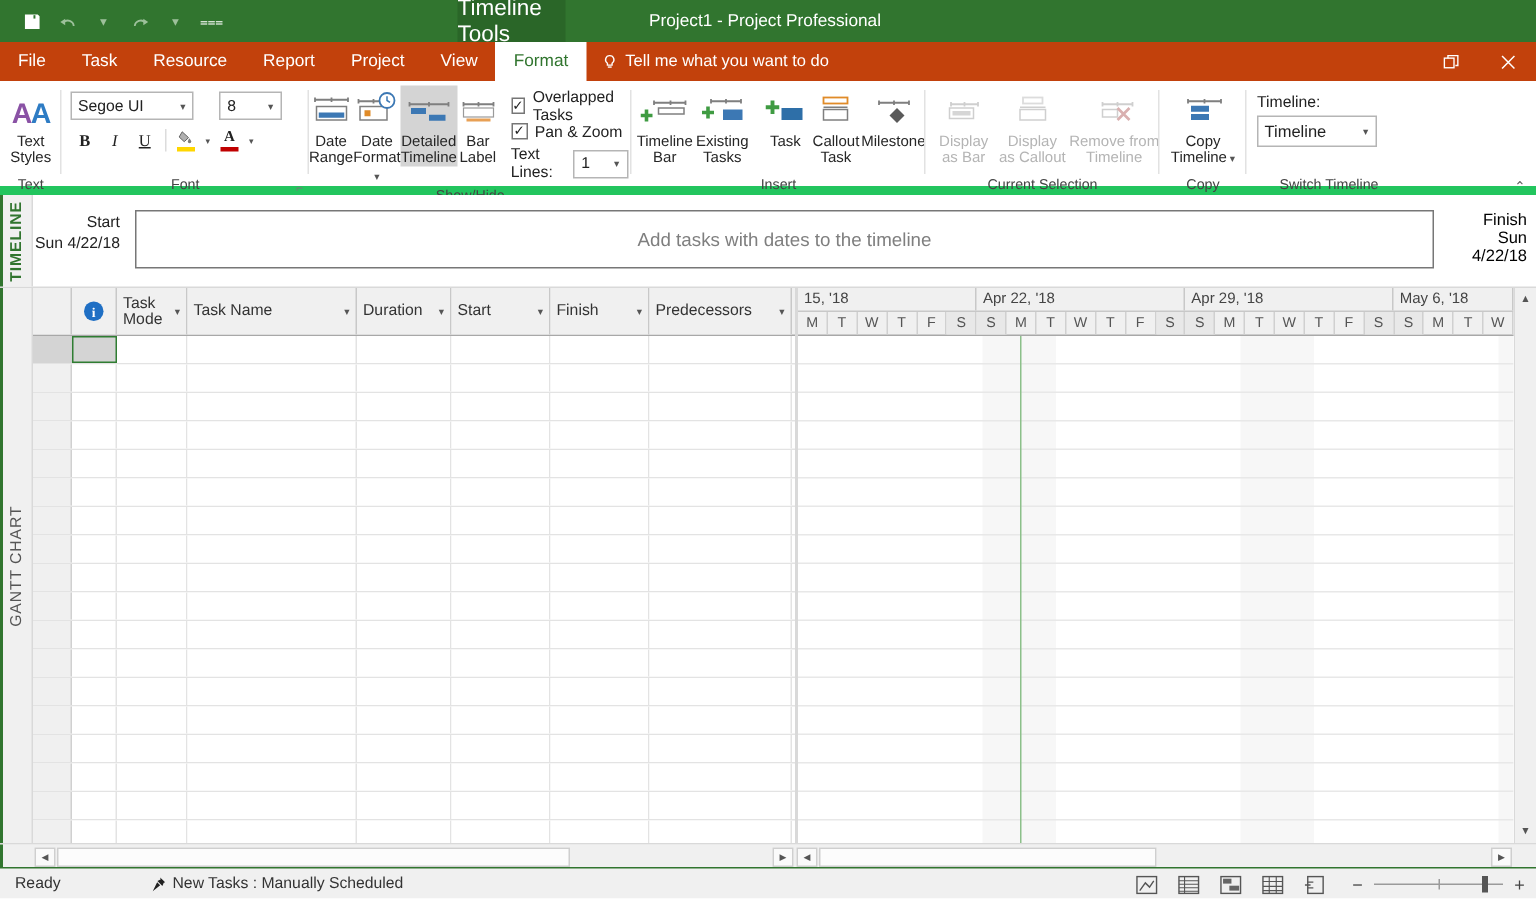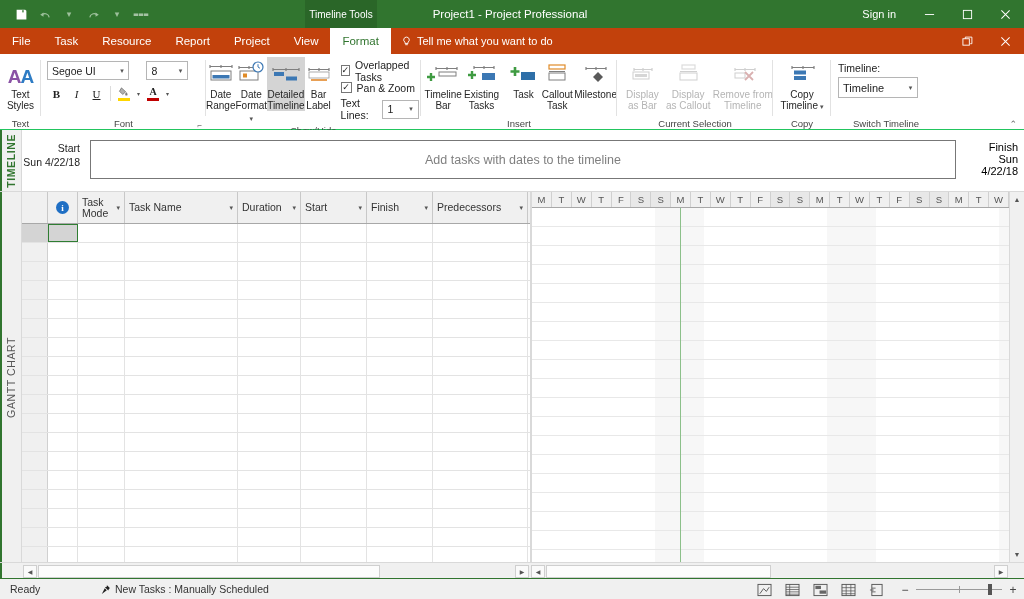--- a/index.html
+++ b/index.html
@@ -25,21 +25,21 @@
   }
   .qat-btn.dim { color: #9dc09b; }
   .qat-btn.tiny { font-size: 9px; }
   .title-center {
     position: absolute; left: 0; right: 4px; top: 0; height: 28px;
     display: flex; align-items: center; justify-content: center;
     color: #fff; font-size: 11.5px; pointer-events: none;
   }
   .ctx-tab-title {
     position: absolute; left: 305px; top: 0; width: 72px; height: 28px;
-    background: #2a6628; color: #fff; font-size: 10px;
+    background: #2a6628; color: #fff; font-size: 15px;
     display: flex; align-items: center; justify-content: center;
   }
   .title-right {
     position: absolute; right: 0; top: 0; height: 28px; display: flex; align-items: center;
   }
   .signin { color: #fff; font-size: 11px; padding: 0 14px; }
   .wbtn {
     width: 38px; height: 28px; display: flex; align-items: center; justify-content: center;
     color: #fff; font-size: 13px;
   }
@@ -56,21 +56,21 @@
   .tab.active { background: #fff; color: #31752f; }
   .tellme {
     display: flex; align-items: center; color: #fff; font-size: 11px; padding-left: 10px; gap: 5px;
   }
   .bulb { font-size: 11px; color: #fff; }
   .tabbar-right { position: absolute; right: 0; top: 0; height: 26px; display: flex; }
   .wbtn2 { width: 38px; height: 26px; display: flex; align-items: center; justify-content: center; color: #fff; }
 
   
   .ribbon {
-    height: 76px; background: #ffffff; border-bottom: 1px solid #22c55e;
+    height: 76px; background: #ffffff; border-bottom: 6px solid #22c55e;
     display: flex; position: relative; flex: none;
   }
   .rgroup { position: relative; display: flex; flex-direction: column; height: 76px; }
   .rgroup-body { flex: 1; display: flex; align-items: flex-start; padding-top: 3px; }
   .rgroup-label {
     height: 13px; font-size: 9.5px; color: #444; text-align: center; line-height: 13px;
     position: relative;
   }
   .rgroup::after {
     content: ""; position: absolute; right: 0; top: 6px; bottom: 14px; width: 1px; background: #e2e2e2;
@@ -281,38 +281,20 @@
         <svg class="ic" width="13" height="13" viewBox="0 0 16 16">
             <path fill="none" stroke="#9dc09b" stroke-width="1.5" d="M12 8.5a5 5 0 0 0-8.5 3"></path>
             <path fill="#9dc09b" d="M14.5 8.2l-4-2.6v5.2z"></path>
           </svg>
       </div>
       <div class="qat-btn tiny dim">▾</div>
       <div class="qat-btn tiny">⩶</div>
     </div>
     <div class="ctx-tab-title">Timeline Tools</div>
     <div class="title-center">Project1  -  Project Professional</div>
-    <div class="title-right">
-      <div class="signin">Sign in</div>
-      <div class="wbtn">
-        <svg class="ic" width="11" height="11" viewBox="0 0 12 12">
-            <rect x="1" y="5.5" width="10" height="1" fill="#fff"></rect>
-          </svg>
-      </div>
-      <div class="wbtn">
-        <svg class="ic" width="11" height="11" viewBox="0 0 12 12">
-            <rect x="1.5" y="1.5" width="9" height="9" fill="none" stroke="#fff" stroke-width="1"></rect>
-          </svg>
-      </div>
-      <div class="wbtn">
-        <svg class="ic" width="11" height="11" viewBox="0 0 12 12">
-            <path stroke="#fff" stroke-width="1.1" d="M1.5 1.5l9 9M10.5 1.5l-9 9"></path>
-          </svg>
-      </div>
-    </div>
   </div>
 
   <div class="tabbar">
     <div class="tab">File</div>
     <div class="tab">Task</div>
     <div class="tab">Resource</div>
     <div class="tab">Report</div>
     <div class="tab">Project</div>
     <div class="tab">View</div>
     <div class="tab active">Format</div>
@@ -853,20 +835,26 @@
             <div class="gcell" style="width: 66px;"></div>
             <div class="gcell" style="width: 66px;"></div>
             <div class="gcell" style="width: 95px;"></div>
           </div>
         </div>
     </div>
 
     <div class="splitter"></div>
 
     <div class="gantt">
+      <div class="ts-top" id="ts-top">
+          <div class="ts-top-cell" style="width: 147.6px;">15, '18</div>
+          <div class="ts-top-cell" style="width: 172.2px;">Apr 22, '18</div>
+          <div class="ts-top-cell" style="width: 172.2px;">Apr 29, '18</div>
+          <div class="ts-top-cell" style="width: 98.4px;">May 6, '18</div>
+        </div>
       <div class="ts-bot" id="ts-bot">
           <div class="ts-day" style="width: 24.6px;">M</div>
           <div class="ts-day" style="width: 24.6px;">T</div>
           <div class="ts-day" style="width: 24.6px;">W</div>
           <div class="ts-day" style="width: 24.6px;">T</div>
           <div class="ts-day" style="width: 24.6px;">F</div>
           <div class="ts-day we" style="width: 24.6px;">S</div>
           <div class="ts-day we" style="width: 24.6px;">S</div>
           <div class="ts-day" style="width: 24.6px;">M</div>
           <div class="ts-day" style="width: 24.6px;">T</div>

